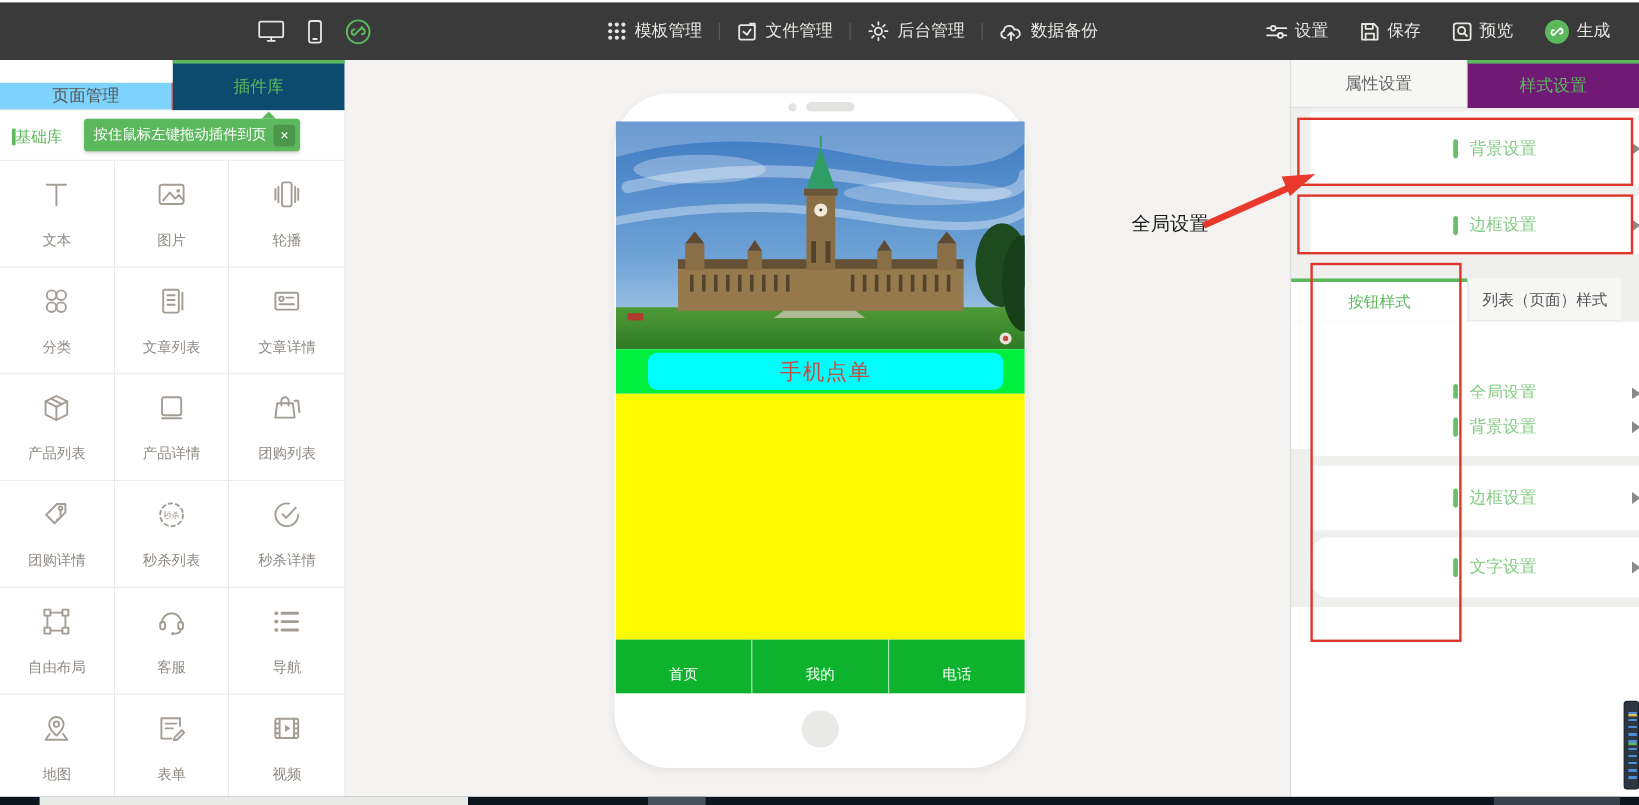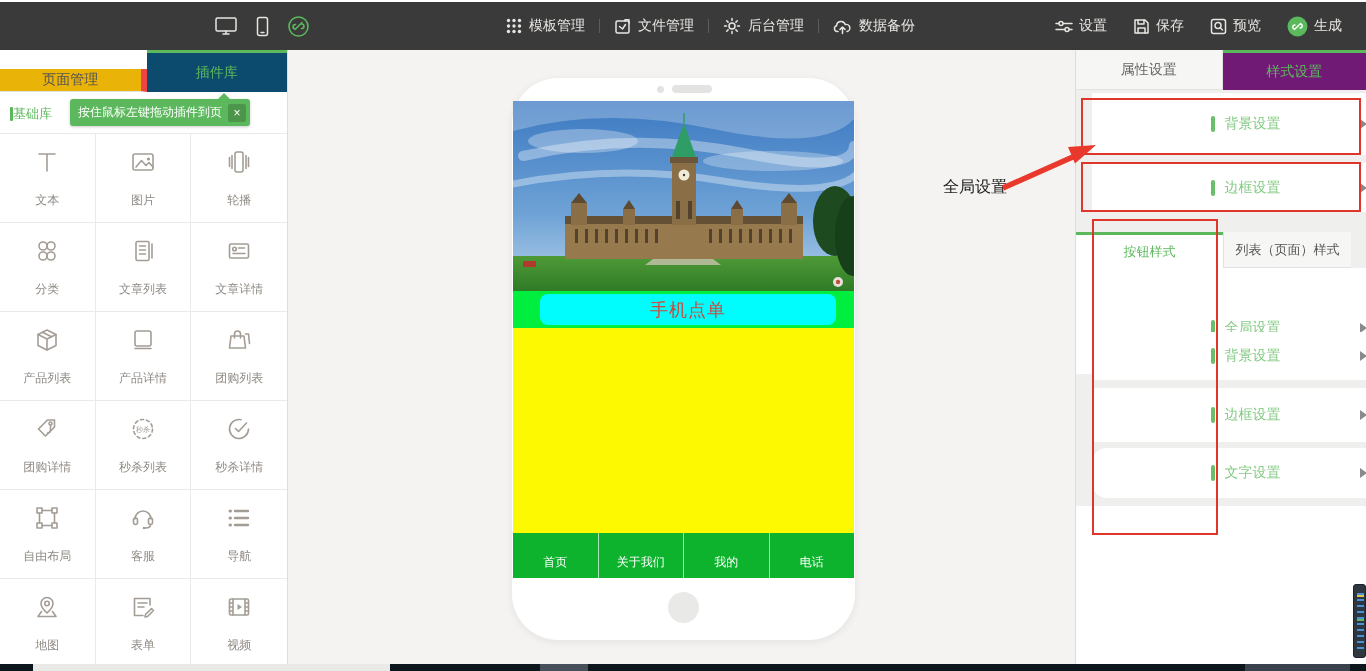--- a/index.html
+++ b/index.html
@@ -14,21 +14,21 @@
   .topmenu .item { display:flex; align-items:center; gap:7px; color:#e8e6e2; font-size:14px; padding:0 14px; cursor:pointer; }
   .vdiv { width:1px; height:14px; background:#5c5c5c; }
   .topactions { position:absolute; right:16px; top:0; height:48px; display:flex; align-items:center; gap:10px; }
   .topactions .item { display:flex; align-items:center; gap:6px; color:#e8e6e2; font-size:14px; padding:0 8px; cursor:pointer; }
   .icon { display:inline-flex; }
 
   
   .leftpanel { position:absolute; top:50px; left:0; width:288px; height:621px; background:#fff; border-right:1px solid #ddd; }
   .lp-tabs { display:flex; height:42px; }
   .lp-tab { flex:1; display:flex; align-items:center; justify-content:center; font-size:14px; cursor:pointer; }
-  .lp-tab.inactive { background:#eab308; color:#555; border-bottom:1px solid #e2e2e2; border-right:6px solid #ef4444;margin-top:19px; }
+  .lp-tab.inactive { background:#7dd3fc; color:#555; border-bottom:1px solid #e2e2e2; border-right:1px solid #ef4444;margin-top:19px; }
   .lp-tab.active { background:#0c4a6e; color:#5cb85c; border-top:3px solid #5cb85c; }
   .lp-subrow { position:relative; height:41px; background:#fff; }
   .libtag { position:absolute; left:10px; top:13px; display:flex; align-items:center; font-size:13px; color:#5cb85c; }
   .libtag .bar { width:3px; height:14px; background:#5cb85c; border-radius:1px; }
   .tooltip { position:absolute; left:70px; top:7px; height:27px; background:#5cb85c; color:#fff;
     border-radius:3px; display:flex; align-items:center; font-size:12px; padding:0 4px 0 8px;
     box-shadow:0 1px 3px rgba(0,0,0,.2); white-space:nowrap; z-index:5; }
   .tooltip .tip { position:absolute; top:-6px; left:148px; width:0; height:0;
     border-left:6px solid transparent; border-right:6px solid transparent; border-bottom:6px solid #5cb85c; }
   .tooltip .close { margin-left:6px; width:18px; height:18px; background:rgba(0,0,0,.18); border-radius:2px;
@@ -482,21 +482,20 @@
           <circle cx="325" cy="181" r="2.2" fill="#c05040"></circle>
         </svg>
         <div class="p-titlebar">
           <div class="p-pill">
             <span>手机点单</span>
           </div>
         </div>
         <div class="p-yellow"></div>
         <div class="p-nav">
           <div class="nitem">首页</div>
-          <div class="nitem">关于我们</div>
           <div class="nitem">我的</div>
           <div class="nitem">电话</div>
         </div>
       </div>
       <div class="homebtn"></div>
     </div>
   </div>
 
   <div class="anno-label">全局设置</div>
   <svg class="anno-arrow" width="110" height="58" viewBox="0 0 110 58">

